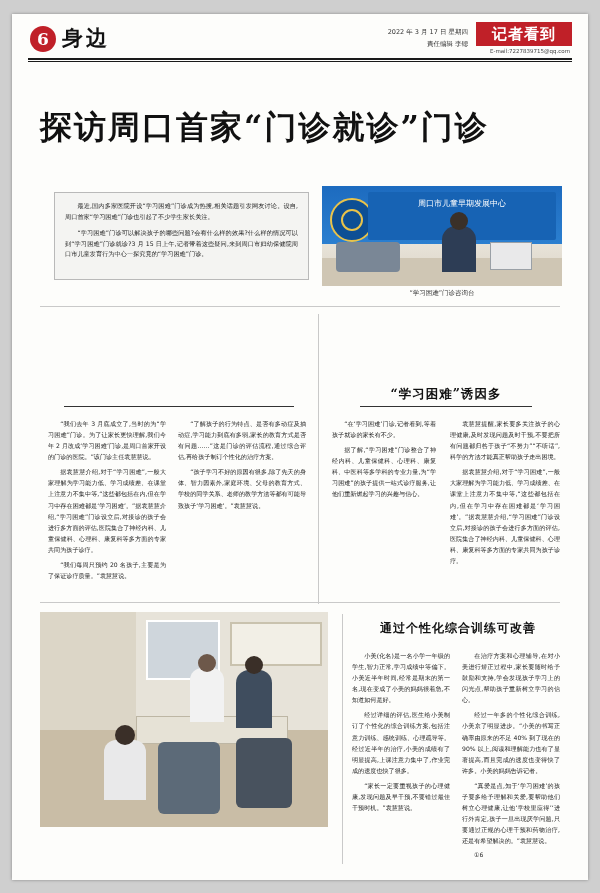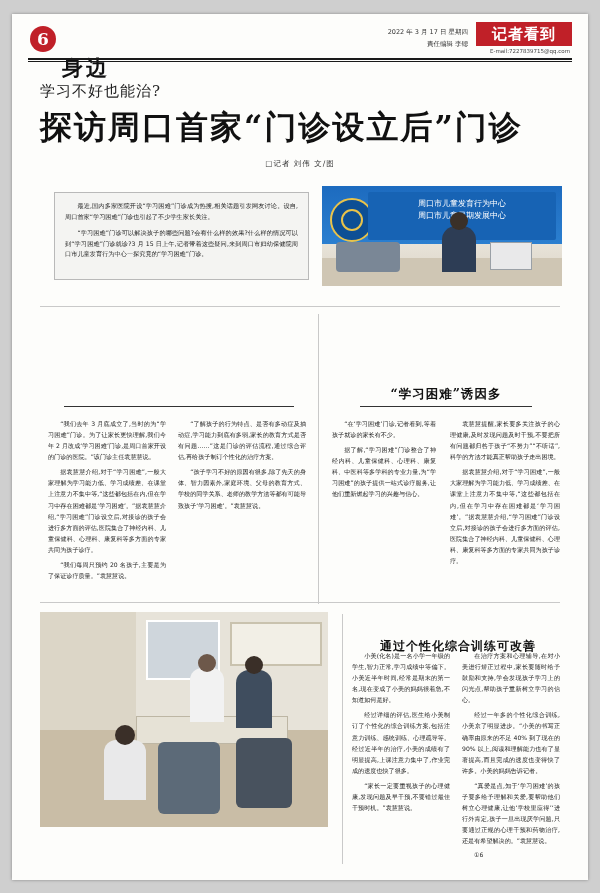--- a/index.html
+++ b/index.html
@@ -24,21 +24,20 @@
   .page-num-badge{
     position:absolute;left:18px;top:12px;width:26px;height:26px;
     border-radius:50%;background:#c02028;color:#fff;
     font-size:17px;font-weight:bold;line-height:26px;text-align:center;
     font-family:"DejaVu Serif","Liberation Serif",serif;
   }
   .section-name{
     position:absolute;left:50px;top:10px;
     font-size:21px;font-weight:bold;letter-spacing:3px;color:#111;
     font-family:"DejaVu Serif","Liberation Serif",serif;
-    margin-top:30px;
   }
   .mast-rule{
     position:absolute;left:16px;top:44px;width:544px;height:2px;background:#1a1a1a;
   }
   .mast-rule2{
     position:absolute;left:16px;top:47px;width:544px;height:1px;background:#1a1a1a;
   }
   .mast-date{
     position:absolute;right:120px;top:14px;
     font-size:6.5px;color:#333;text-align:left;white-space:nowrap;
@@ -179,40 +178,38 @@
     <div class="page-num-badge">6</div>
     <div class="section-name">身边</div>
     <div class="mast-date">2022 年 3 月 17 日  星期四</div>
     <div class="mast-editor">責任编辑  李锶</div>
     <div class="mast-email">E-mail:7227839715@qq.com</div>
     <div class="mast-logo">记者看到</div>
     <div class="mast-rule"></div>
     <div class="mast-rule2"></div>
   </div>
 
-  <div class="kicker">学习不好也能治?</div>
-  <div class="headline">探访周口首家“门诊设立后”门诊</div>
-  <div class="byline">□记者 刘伟 文/图</div>
+  <div class="headline">探访周口首家“门诊就诊”门诊</div>
 
   <div class="lede">
     <p>最近,国内多家医院开设“学习困难”门诊成为热搜,相关话题引发网友讨论。设自,周口首家“学习困难”门诊也引起了不少学生家长关注。</p>
     <p>“学习困难”门诊可以解决孩子的哪些问题?会有什么样的效果?什么样的情况可以到“学习困难”门诊就诊?3 月 15 日上午,记者带着这些疑问,来到周口市妇幼保健院周口市儿童发育行为中心一探究竟的“学习困难”门诊。</p>
   </div>
 
   <div class="photo-top">
     <div class="pt-seal"></div>
     <div class="pt-banner">
-      <div>周口市儿童发育行为中心</div>
       <div>周口市儿童早期发展中心</div>
     </div>
     <div class="pt-desk"></div>
     <div class="pt-chairs"></div>
     <div class="pt-person"></div>
     <div class="pt-monitor"></div>
   </div>
+  <div class="cap-top">“学习困难”门诊咨询台</div>
 
   <div class="hrule" style="left:28px;top:292px;width:520px;"></div>
   <div class="vrule" style="left:306px;top:300px;height:290px;"></div>
   <div class="hrule" style="left:28px;top:588px;width:520px;"></div>
   <div class="vrule" style="left:330px;top:600px;height:250px;"></div>
 
   <div class="sub-underline" style="left:52px;top:392px;width:230px;"></div>
 
   <div class="col" style="left:36px;top:404px;width:118px;">
     <p>“我们去年 3 月底成立了,当时的为“学习困难”门诊。为了让家长更快理解,我们今年 2 月改成‘学习困难’门诊,是周口首家开设的门诊的医院。”该门诊主任袁慧慧说。</p>
@@ -229,21 +226,21 @@
 
   <div class="col" style="left:320px;top:404px;width:104px;">
     <p>“在‘学习困难’门诊,记者看到,等着孩子就诊的家长有不少。</p>
     <p>据了解,“学习困难”门诊整合了神经内科、儿童保健科、心理科、康复科、中医科等多学科的专业力量,为“学习困难”的孩子提供一站式诊疗服务,让他们重新燃起学习的兴趣与信心。</p>
   </div>
   <div class="col" style="left:438px;top:404px;width:110px;">
     <p>袁慧慧提醒,家长要多关注孩子的心理健康,及时发现问题及时干预,不要把所有问题都归咎于孩子“不努力”“不听话”,科学的方法才能真正帮助孩子走出困境。</p>
     <p>据袁慧慧介绍,对于“学习困难”,一般大家理解为学习能力低、学习成绩差、在课堂上注意力不集中等,“这些都包括在内,但在学习中存在困难都是‘学习困难’。”据袁慧慧介绍,“学习困难”门诊设立后,对接诊的孩子会进行多方面的评估,医院集合了神经内科、儿童保健科、心理科、康复科等多方面的专家共同为孩子诊疗。</p>
   </div>
 
-  <div class="subhead" style="left:340px;top:624px;width:212px;font-size:12px;text-align:center;">通过个性化综合训练可改善</div>
+  <div class="subhead" style="left:340px;top:606px;width:212px;font-size:12px;text-align:center;">通过个性化综合训练可改善</div>
 
   <div class="col" style="left:340px;top:636px;width:98px;">
     <p>小美(化名)是一名小学一年级的学生,智力正常,学习成绩中等偏下。小美近半年时间,经常是期末的第一名,现在变成了小美的妈妈很着急,不知道如何是好。</p>
     <p>经过详细的评估,医生给小美制订了个性化的综合训练方案,包括注意力训练、感统训练、心理疏导等。经过近半年的治疗,小美的成绩有了明显提高,上课注意力集中了,作业完成的速度也快了很多。</p>
     <p>“家长一定要重视孩子的心理健康,发现问题及早干预,不要错过最佳干预时机。”袁慧慧说。</p>
   </div>
   <div class="col" style="left:450px;top:636px;width:98px;">
     <p>在治疗方案和心理辅导,在对小美进行矫正过程中,家长要随时给予鼓励和支持,学会发现孩子学习上的闪光点,帮助孩子重新树立学习的信心。</p>
     <p>经过一年多的个性化综合训练,小美京了明显进步。“小美的书写正确率由原来的不足 40% 到了现在的 90% 以上,阅读和理解能力也有了显著提高,而且完成的速度也变得快了许多。小美的妈妈告诉记者。</p>
     <p>“真爱是点,知于‘学习困难’的孩子要多给予理解和关爱,要帮助他们树立心理健康,让他‘学校里应得’‘进行外肯定,孩子一旦出现厌学问题,只要通过正规的心理干预和药物治疗,还是有希望解决的。”袁慧慧说。</p>

